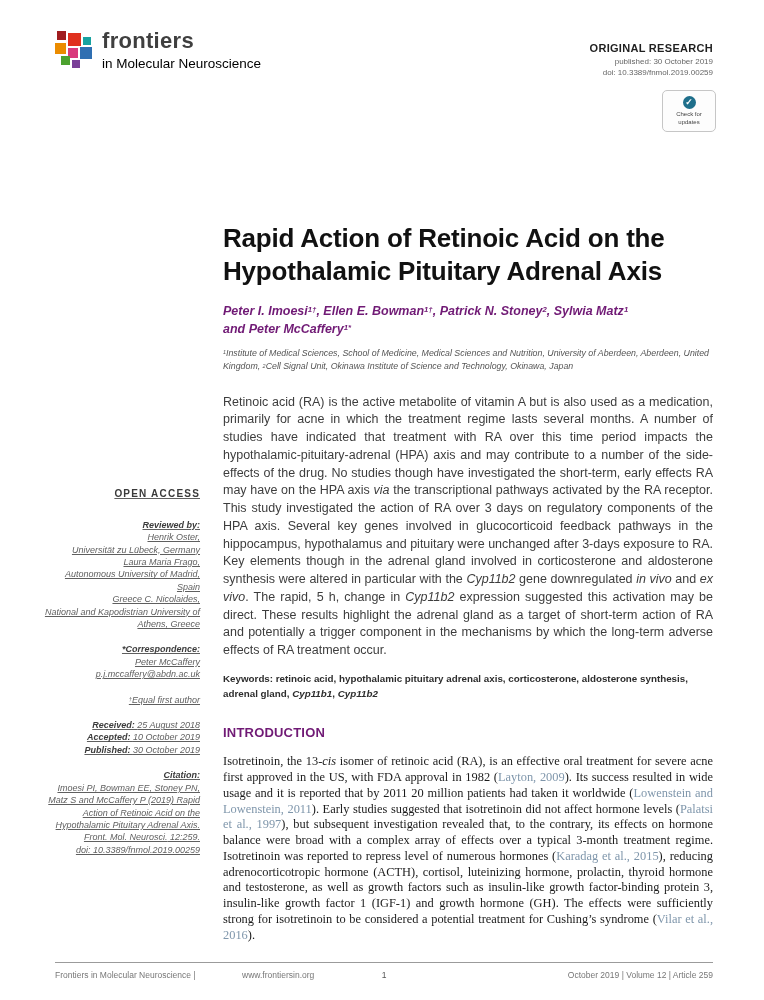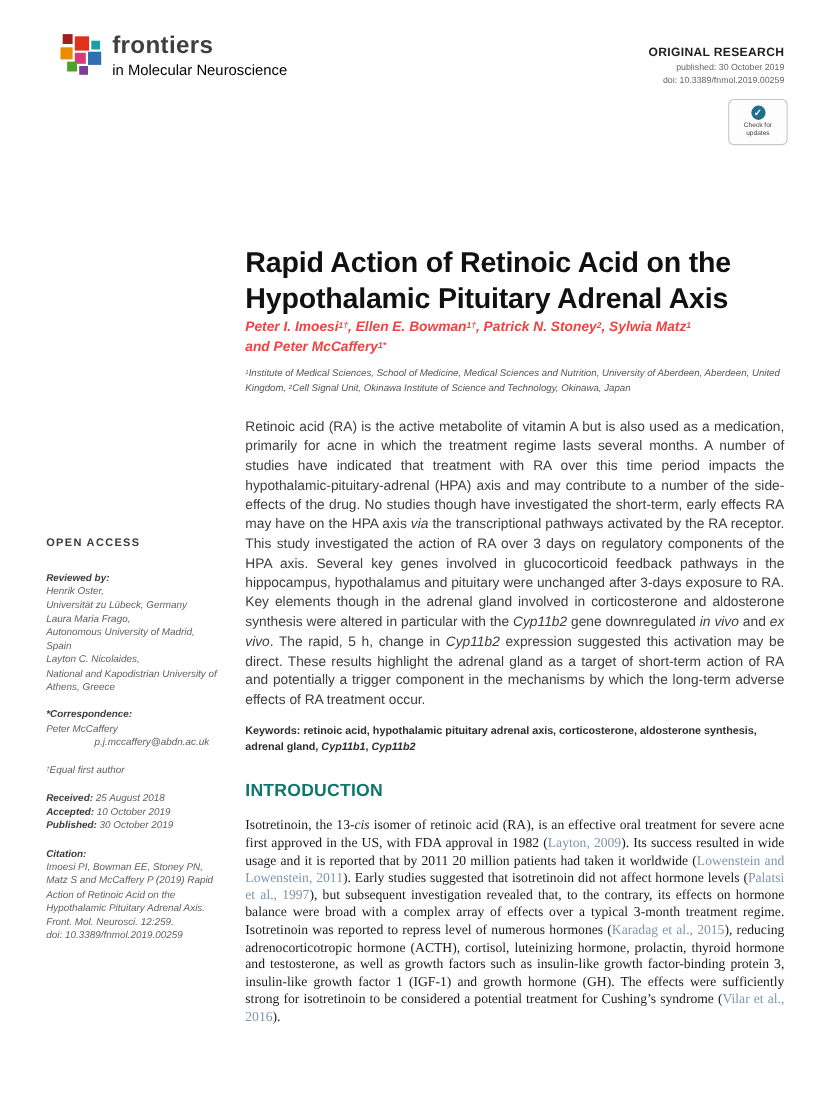--- a/index.html
+++ b/index.html
@@ -38,50 +38,50 @@
   .crossmark-icon {
     width: 13px; height: 13px; border-radius: 50%; background: #1f6f8b;
     color: #fff; font-size: 9px; line-height: 13px; text-align: center; font-weight: bold;
   }
   .crossmark-icon::after { content: "\2713"; }
   .check-text { font-size: 6px; color: #444; text-align: center; line-height: 1.25; width: 40px; }
 
   
   .sidebar {
     position: absolute; left: 42px; top: 487px; width: 158px;
-    text-align: left; font-style: italic; color: #5f5f5f;
-    font-size: 9px; line-height: 1.38;
+    text-align: right; font-style: italic; color: #5f5f5f;
+    font-size: 9px; line-height: 1.38; text-decoration: underline;
   }
   .open-access {
     font-style: normal; font-weight: bold; font-size: 10px;
     letter-spacing: 1.2px; color: #3a3a3a; margin-bottom: 18px;
   }
   .sb-block { margin-bottom: 13px; }
   .sb-block .b { font-weight: bold; color: #3c3c3c; }
   .sup { position: relative; top: -0.35em; font-size: 62%; }
   .link { color: inherit; padding-left: 44px; }
 
   
   .main { position: absolute; left: 223px; top: 222px; width: 490px; }
   .title {
     margin: 0; font-size: 26px; line-height: 1.27; color: #111;
     font-weight: bold; letter-spacing: -0.2px;
   }
   .authors {
-    font-size: 12.5px; font-weight: bold; font-style: italic;
-    color: #ef4444; line-height: 1.45;
+    margin-top: 14px; font-size: 12.5px; font-weight: bold; font-style: italic;
+    color: #701a75; line-height: 1.45;
   }
   .affiliations { margin-top: 9px; font-size: 8.8px; font-style: italic; color: #555; line-height: 1.5; }
   .abstract {
     margin: 20px 0 0 0; font-size: 12.5px; line-height: 1.42; color: #3d3d3d;
     text-align: justify;
   }
   .i { font-style: italic; }
   .keywords { margin: 12px 0 0 0; font-size: 9.8px; font-weight: bold; color: #2d2d2d; line-height: 1.5; }
-  .section-heading { margin: 24px 0 0 0; font-size: 16px; font-weight: bold; color: #0f766e; letter-spacing: 0.2px; }
+  .section-heading { margin: 24px 0 0 0; font-size: 13px; font-weight: bold; color: #701a75; letter-spacing: 0.2px; }
   .body-text {
     margin: 14px 0 0 0; font-family: "Liberation Serif", serif; font-size: 12.4px;
     line-height: 1.27; color: #1b1b1b; text-align: justify;
   }
   .ref { color: #7f96ab; }
 
   
   .footer {
     position: absolute; left: 55px; top: 962px; width: 658px;
     border-top: 1px solid #9b9b9b; padding-top: 7px;
@@ -118,31 +118,36 @@
     <div class="doi-text">doi: 10.3389/fnmol.2019.00259</div>
   </div>
 
   <div class="check-updates">
     <span class="crossmark-icon"></span>
     <span class="check-text">Check for updates</span>
   </div>
 
   <aside class="sidebar">
     <div class="open-access">OPEN ACCESS</div>
-    <div class="sb-block"><span class="b">Reviewed by:</span><br><span>Henrik Oster,</span><br><span>Universität zu Lübeck, Germany</span><br><span>Laura Maria Frago,</span><br><span>Autonomous University of Madrid, Spain</span><br><span>Layton C. Nicolaides,</span><br><span>National and Kapodistrian University of Athens, Greece</span></div>
+    <div class="sb-block"><span class="b">Reviewed by:</span><br><span>Henrik Oster,</span><br><span>Universität zu Lübeck, Germany</span><br><span>Laura Maria Frago,</span><br><span>Autonomous University of Madrid, Spain</span><br><span>Greece C. Nicolaides,</span><br><span>National and Kapodistrian University of Athens, Greece</span></div>
     <div class="sb-block"><span class="b">*Correspondence:</span><br><span>Peter McCaffery</span><br><span class="link">p.j.mccaffery@abdn.ac.uk</span></div>
     <div class="sb-block"><span class="sup">†</span><span>Equal first author</span></div>
     <div class="sb-block"><span class="b">Received: </span><span>25 August 2018</span><br><span class="b">Accepted: </span><span>10 October 2019</span><br><span class="b">Published: </span><span>30 October 2019</span></div>
     <div class="sb-block"><span class="b">Citation:</span><br><span>Imoesi PI, Bowman EE, Stoney PN, Matz S and McCaffery P (2019) Rapid Action of Retinoic Acid on the Hypothalamic Pituitary Adrenal Axis. </span><span class="i">Front. Mol. Neurosci.</span><span> 12:259.</span><br><span>doi: 10.3389/fnmol.2019.00259</span></div>
   </aside>
 
   <main class="main">
     <h1 class="title"><span>Rapid Action of Retinoic Acid on the</span><br><span>Hypothalamic Pituitary Adrenal Axis</span></h1>
     <div class="authors"><span>Peter I. Imoesi</span><span class="sup">1†</span><span>, Ellen E. Bowman</span><span class="sup">1†</span><span>, Patrick N. Stoney</span><span class="sup">2</span><span>, Sylwia Matz</span><span class="sup">1</span><br><span>and Peter McCaffery</span><span class="sup">1*</span></div>
     <div class="affiliations"><span class="sup">1</span><span>Institute of Medical Sciences, School of Medicine, Medical Sciences and Nutrition, University of Aberdeen, Aberdeen, United Kingdom, </span><span class="sup">2</span><span>Cell Signal Unit, Okinawa Institute of Science and Technology, Okinawa, Japan</span></div>
     <p class="abstract"><span>Retinoic acid (RA) is the active metabolite of vitamin A but is also used as a medication, primarily for acne in which the treatment regime lasts several months. A number of studies have indicated that treatment with RA over this time period impacts the hypothalamic-pituitary-adrenal (HPA) axis and may contribute to a number of the side-effects of the drug. No studies though have investigated the short-term, early effects RA may have on the HPA axis </span><span class="i">via</span><span> the transcriptional pathways activated by the RA receptor. This study investigated the action of RA over 3 days on regulatory components of the HPA axis. Several key genes involved in glucocorticoid feedback pathways in the hippocampus, hypothalamus and pituitary were unchanged after 3-days exposure to RA. Key elements though in the adrenal gland involved in corticosterone and aldosterone synthesis were altered in particular with the </span><span class="i">Cyp11b2</span><span> gene downregulated </span><span class="i">in vivo</span><span> and </span><span class="i">ex vivo</span><span>. The rapid, 5 h, change in </span><span class="i">Cyp11b2</span><span> expression suggested this activation may be direct. These results highlight the adrenal gland as a target of short-term action of RA and potentially a trigger component in the mechanisms by which the long-term adverse effects of RA treatment occur.</span></p>
     <p class="keywords"><span>Keywords: retinoic acid, hypothalamic pituitary adrenal axis, corticosterone, aldosterone synthesis, adrenal gland, </span><span class="i">Cyp11b1</span><span>, </span><span class="i">Cyp11b2</span></p>
     <h2 class="section-heading">INTRODUCTION</h2>
     <p class="body-text"><span>Isotretinoin, the 13-</span><span class="i">cis</span><span> isomer of retinoic acid (RA), is an effective oral treatment for severe acne first approved in the US, with FDA approval in 1982 (</span><span class="ref">Layton, 2009</span><span>). Its success resulted in wide usage and it is reported that by 2011 20 million patients had taken it worldwide (</span><span class="ref">Lowenstein and Lowenstein, 2011</span><span>). Early studies suggested that isotretinoin did not affect hormone levels (</span><span class="ref">Palatsi et al., 1997</span><span>), but subsequent investigation revealed that, to the contrary, its effects on hormone balance were broad with a complex array of effects over a typical 3-month treatment regime. Isotretinoin was reported to repress level of numerous hormones (</span><span class="ref">Karadag et al., 2015</span><span>), reducing adrenocorticotropic hormone (ACTH), cortisol, luteinizing hormone, prolactin, thyroid hormone and testosterone, as well as growth factors such as insulin-like growth factor-binding protein 3, insulin-like growth factor 1 (IGF-1) and growth hormone (GH). The effects were sufficiently strong for isotretinoin to be considered a potential treatment for Cushing’s syndrome (</span><span class="ref">Vilar et al., 2016</span><span>).</span></p>
   </main>
 
+  <div class="footer">
+    <div class="footer-left"><span>Frontiers in Molecular Neuroscience | </span><span class="link">www.frontiersin.org</span></div>
+    <div class="footer-page">1</div>
+    <div class="footer-right">October 2019 | Volume 12 | Article 259</div>
+  </div>
 
 </div>
 
 </body></html>

